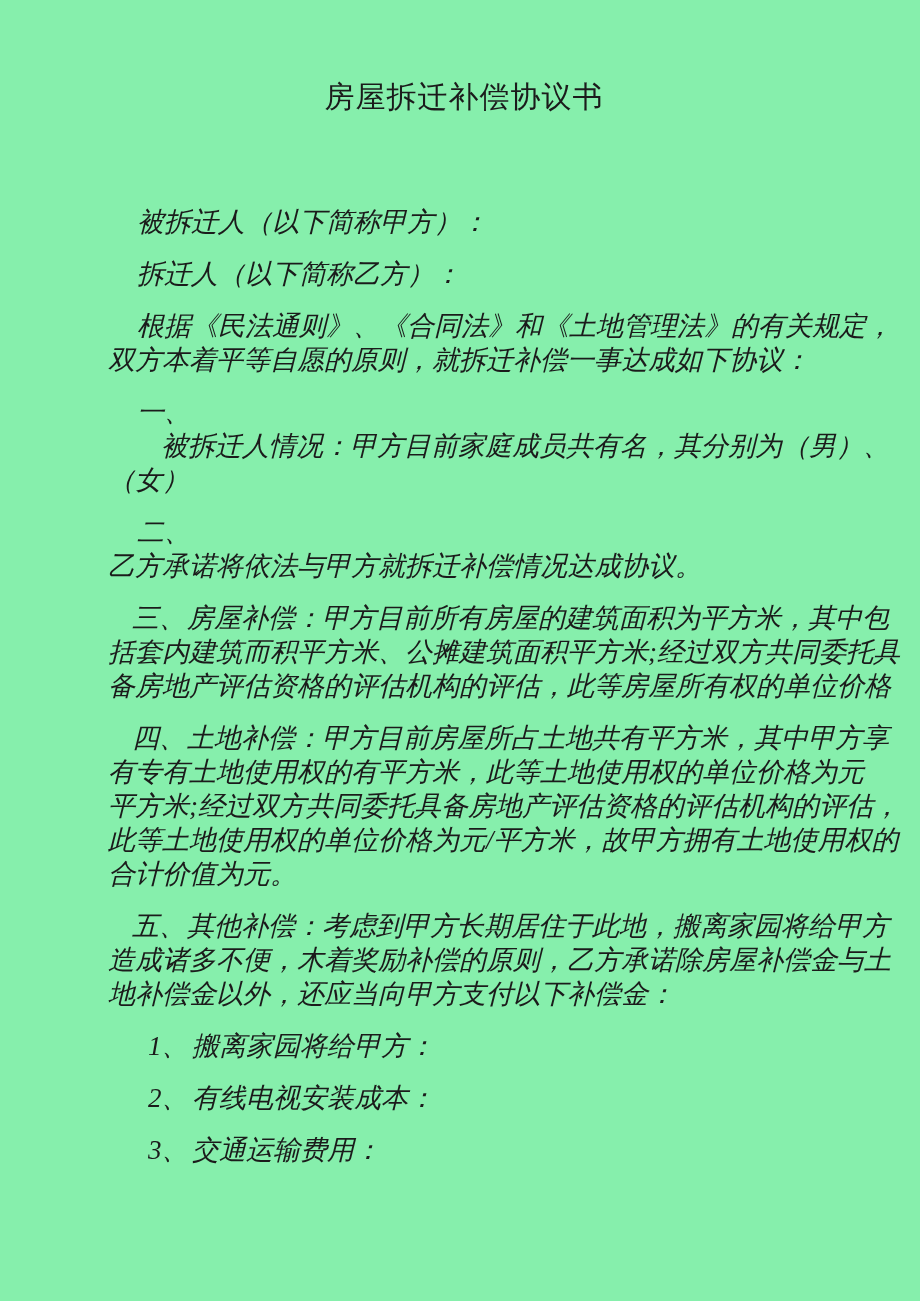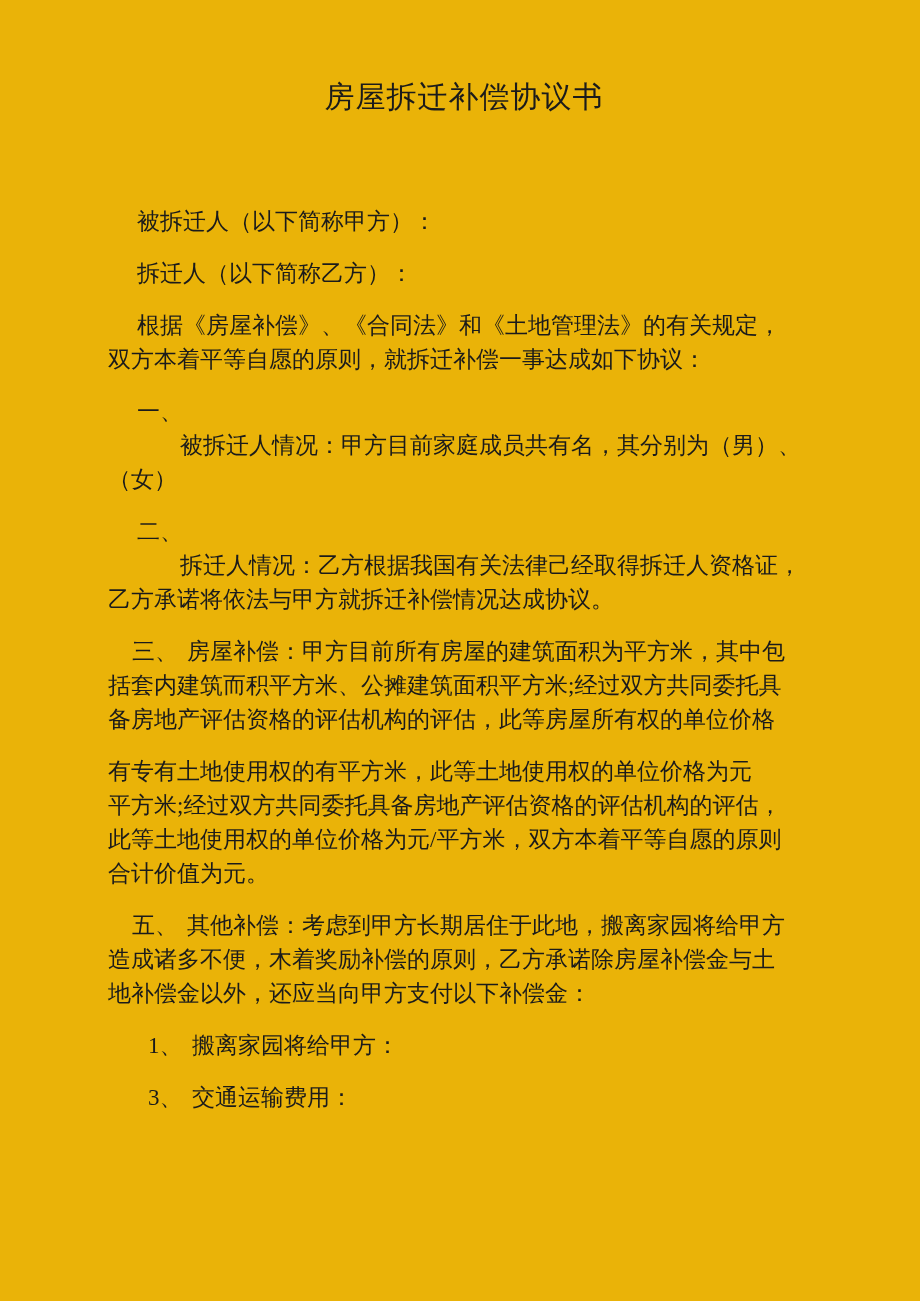--- a/index.html
+++ b/index.html
@@ -12,37 +12,38 @@
     height: 1301px;
     font-family: "Liberation Serif", "DejaVu Serif", serif;
     color: #1b1b1b;
     overflow: hidden;
   }
   .page {
     box-sizing: border-box;
     width: 920px;
     height: 1301px;
     padding: 80px 100px 0 108px;
-    background: #eab308;
+    background: #86efac;
   }
   .doc-title {
     font-size: 30px;
     line-height: 34px;
     font-weight: normal;
     text-align: center;
     margin: 0 0 91px 0;
     letter-spacing: 1px;
   }
   .para {
     margin: 0 0 18px 0;
   }
   .line {
-    font-size: 23px;
+    font-size: 27px;
     line-height: 34px;
     white-space: pre;
+    font-style: italic;
   }
   
   .ind-none  { padding-left: 0; }
   .ind-first { padding-left: 29px; }  
   .ind-hang  { padding-left: 53px; text-align: center; }  
   .ind-sec   { padding-left: 24px; }  
   .ind-item  { padding-left: 40px; }  
   .marker {
     display: inline-block;
     width: 55px;
@@ -58,49 +59,52 @@
 <div class="page">
   <h1 class="doc-title">房屋拆迁补偿协议书</h1>
   <div>
       <div class="para">
         <div class="line ind-first"><span>被拆迁人（以下简称甲方）：</span></div>
       </div>
       <div class="para">
         <div class="line ind-first"><span>拆迁人（以下简称乙方）：</span></div>
       </div>
       <div class="para">
-        <div class="line ind-first"><span>根据《房屋补偿》、《合同法》和《土地管理法》的有关规定，</span></div>
+        <div class="line ind-first"><span>根据《民法通则》、《合同法》和《土地管理法》的有关规定，</span></div>
         <div class="line ind-none"><span>双方本着平等自愿的原则，就拆迁补偿一事达成如下协议：</span></div>
       </div>
       <div class="para">
         <div class="line ind-first"><span>一、</span></div>
         <div class="line ind-hang"><span>被拆迁人情况：甲方目前家庭成员共有名，其分别为（男）、</span></div>
         <div class="line ind-none"><span>（女）</span></div>
       </div>
       <div class="para">
         <div class="line ind-first"><span>二、</span></div>
-        <div class="line ind-hang"><span>拆迁人情况：乙方根据我国有关法律己经取得拆迁人资格证，</span></div>
         <div class="line ind-none"><span>乙方承诺将依法与甲方就拆迁补偿情况达成协议。</span></div>
       </div>
       <div class="para">
         <div class="line ind-sec"><span class="marker">三、</span><span>房屋补偿：甲方目前所有房屋的建筑面积为平方米，其中包</span></div>
         <div class="line ind-none"><span>括套内建筑而积平方米、公摊建筑面积平方米;经过双方共同委托具</span></div>
         <div class="line ind-none"><span>备房地产评估资格的评估机构的评估，此等房屋所有权的单位价格</span></div>
       </div>
       <div class="para">
+        <div class="line ind-sec"><span class="marker">四、</span><span>土地补偿：甲方目前房屋所占土地共有平方米，其中甲方享</span></div>
         <div class="line ind-none"><span>有专有土地使用权的有平方米，此等土地使用权的单位价格为元</span></div>
         <div class="line ind-none"><span>平方米;经过双方共同委托具备房地产评估资格的评估机构的评估，</span></div>
-        <div class="line ind-none"><span>此等土地使用权的单位价格为元/平方米，双方本着平等自愿的原则</span></div>
+        <div class="line ind-none"><span>此等土地使用权的单位价格为元/平方米，故甲方拥有土地使用权的</span></div>
         <div class="line ind-none"><span>合计价值为元。</span></div>
       </div>
       <div class="para">
         <div class="line ind-sec"><span class="marker">五、</span><span>其他补偿：考虑到甲方长期居住于此地，搬离家园将给甲方</span></div>
         <div class="line ind-none"><span>造成诸多不便，木着奖励补偿的原则，乙方承诺除房屋补偿金与土</span></div>
         <div class="line ind-none"><span>地补偿金以外，还应当向甲方支付以下补偿金：</span></div>
       </div>
       <div class="para">
         <div class="line ind-item"><span class="marker-item">1、</span><span>搬离家园将给甲方：</span></div>
       </div>
       <div class="para">
+        <div class="line ind-item"><span class="marker-item">2、</span><span>有线电视安装成本：</span></div>
+      </div>
+      <div class="para">
         <div class="line ind-item"><span class="marker-item">3、</span><span>交通运输费用：</span></div>
       </div>
     </div>
 </div>
 
 </body></html>

